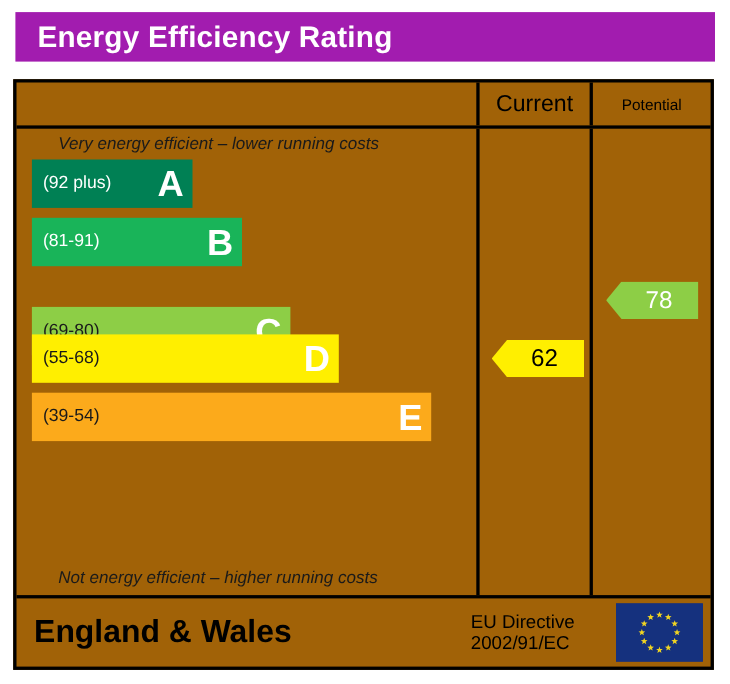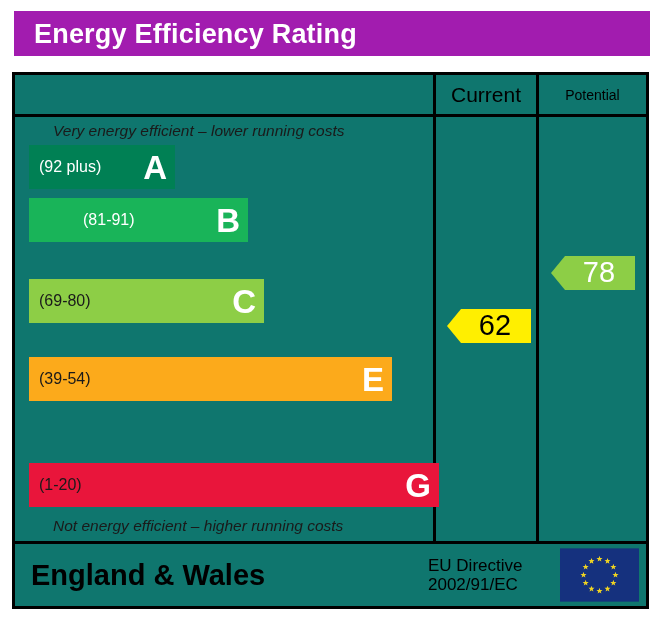--- a/index.html
+++ b/index.html
@@ -46,21 +46,21 @@
 
   
   .table {
     position: absolute;
     left: 12px;
     top: 72px;
     width: 637px;
     height: 537px;
     border: 3px solid #000000;
     box-sizing: border-box;
-    background: #0f766e;
+    background: #a16207;
   }
 
   
   .thead {
     position: absolute;
     left: 0; top: 0;
     width: 100%;
     height: 42px;
     border-bottom: 3px solid #000;
     box-sizing: border-box;
@@ -154,22 +154,23 @@
     font-weight: bold;
     color: #ffffff;
     line-height: 1;
   }
 
   
   .arrow {
     position: absolute;
     height: 34px;
     display: flex;
+    align-items: center;
     justify-content: center;
-    font-size: 29px;
+    font-size: 22px;
     box-sizing: border-box;
     clip-path: polygon(0% 50%, 14px 0%, 100% 0%, 100% 100%, 14px 100%);
     padding-left: 12px;
   }
 
   
   .tfoot {
     position: absolute;
     left: 0;
     top: 469px;
@@ -228,35 +229,35 @@
       <div class="col-div-1"></div>
       <div class="col-div-2"></div>
 
       <div class="caption caption-top">Very energy efficient – lower running costs</div>
 
       <div class="bars" id="bars">
           <div class="bar" style="top: 0px; width: 146px; background: rgb(0, 128, 84);">
             <span class="bar-range" style="color: rgb(255, 255, 255);">(92 plus)</span>
             <span class="bar-letter">A</span>
           </div>
-          <div class="bar" style="top: 53px; width: 219px; background: rgb(25, 180, 89); padding-left: 44px;">
+          <div class="bar" style="top: 53px; width: 191px; background: rgb(25, 180, 89);">
             <span class="bar-range" style="color: rgb(255, 255, 255);">(81-91)</span>
             <span class="bar-letter">B</span>
           </div>
           <div class="bar" style="top: 106px; width: 235px; background: rgb(141, 206, 70); margin-top: 28px;">
             <span class="bar-range" style="color: rgb(26, 26, 26);">(69-80)</span>
             <span class="bar-letter">C</span>
           </div>
+          <div class="bar" style="top: 159px; width: 279px; background: rgb(255, 239, 0);">
+            <span class="bar-range" style="color: rgb(26, 26, 26);">(55-68)</span>
+            <span class="bar-letter">D</span>
+          </div>
           <div class="bar" style="top: 212px; width: 363px; background: rgb(252, 170, 27);">
             <span class="bar-range" style="color: rgb(26, 26, 26);">(39-54)</span>
             <span class="bar-letter">E</span>
-          </div>
-          <div class="bar" style="top: 318px; width: 410px; background: rgb(233, 21, 59);">
-            <span class="bar-range" style="color: rgb(26, 26, 26);">(1-20)</span>
-            <span class="bar-letter">G</span>
           </div>
         </div>
 
       <div class="caption caption-bottom">Not energy efficient – higher running costs</div>
 
       <div id="arrows">
           <div class="arrow" style="left: 432px; width: 84px; top: 192px; background: rgb(255, 239, 0); color: rgb(0, 0, 0);">
             <span>62</span>
           </div>
           <div class="arrow" style="left: 536px; width: 84px; top: 139px; background: rgb(141, 206, 70); color: rgb(255, 255, 255);">

